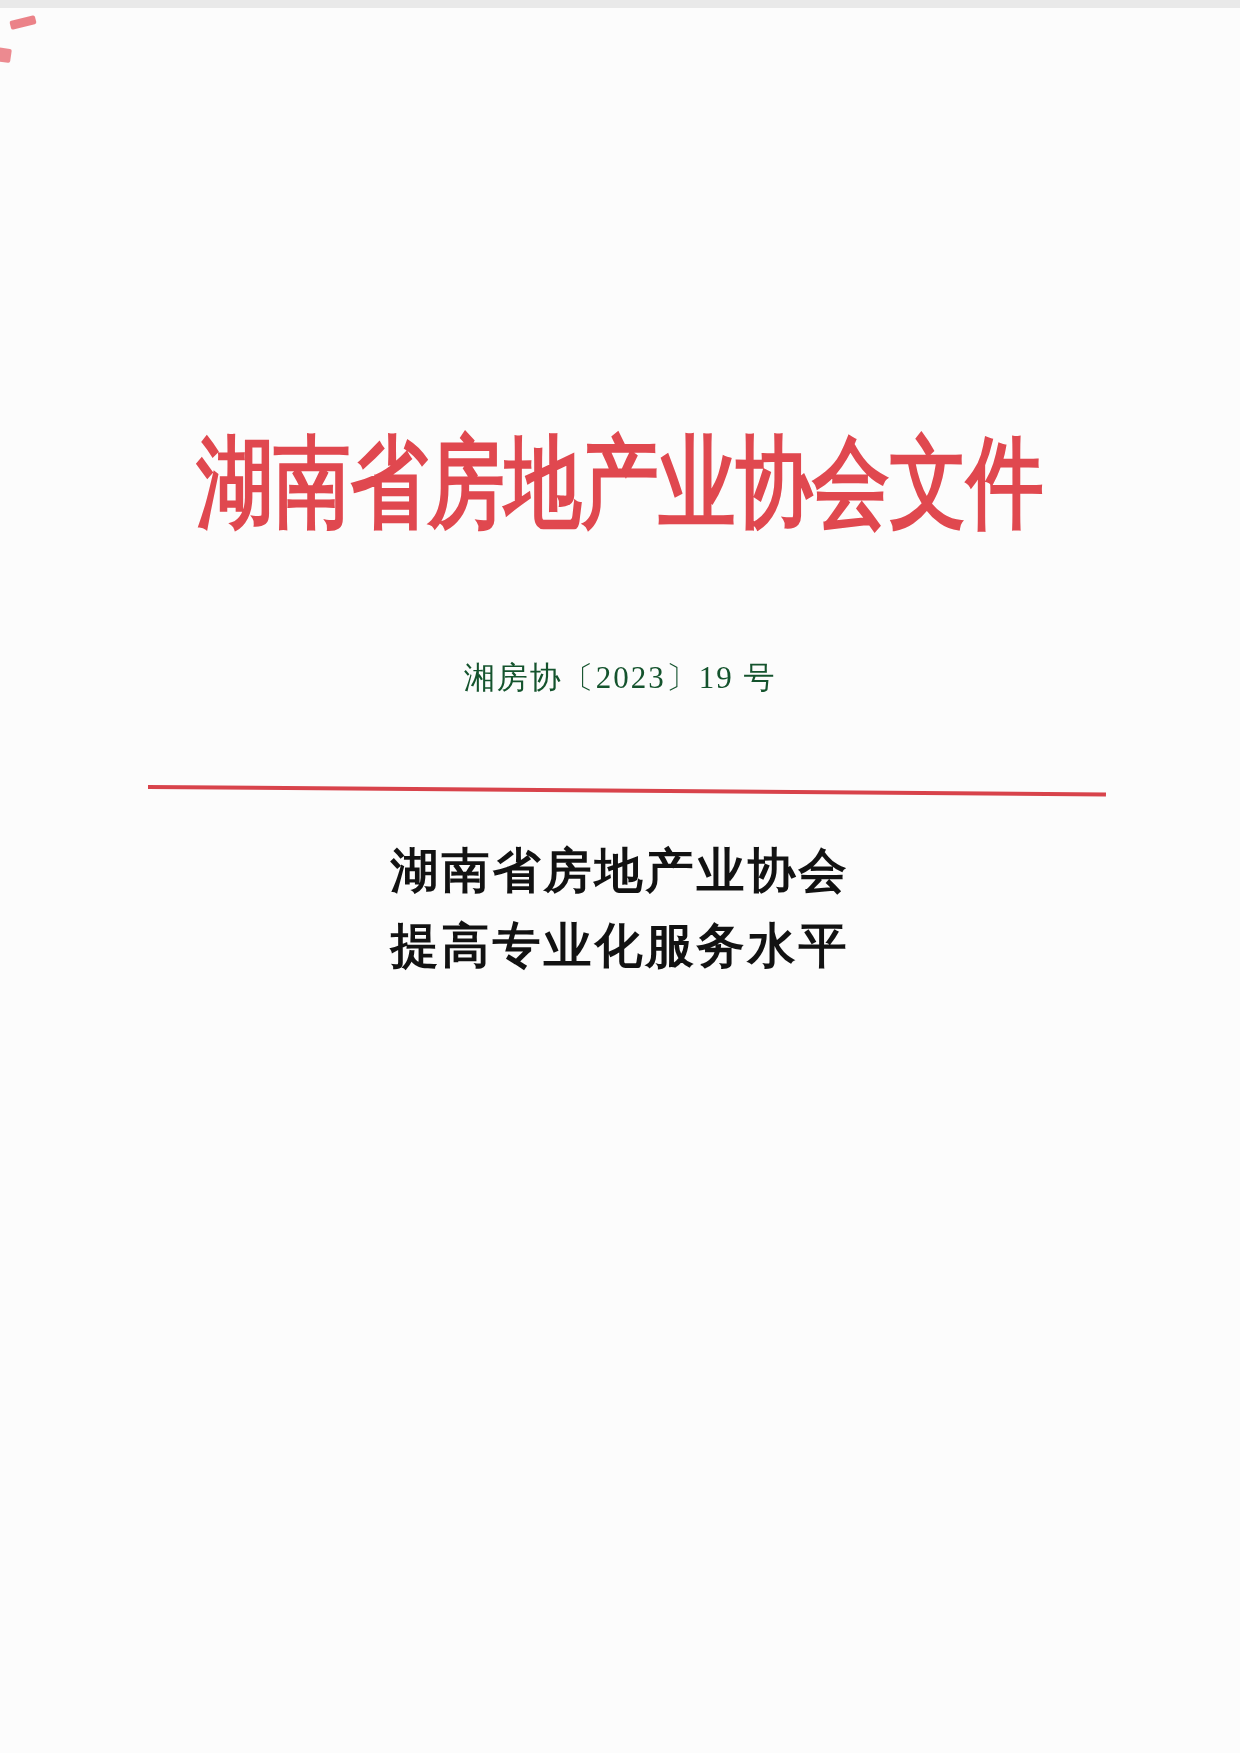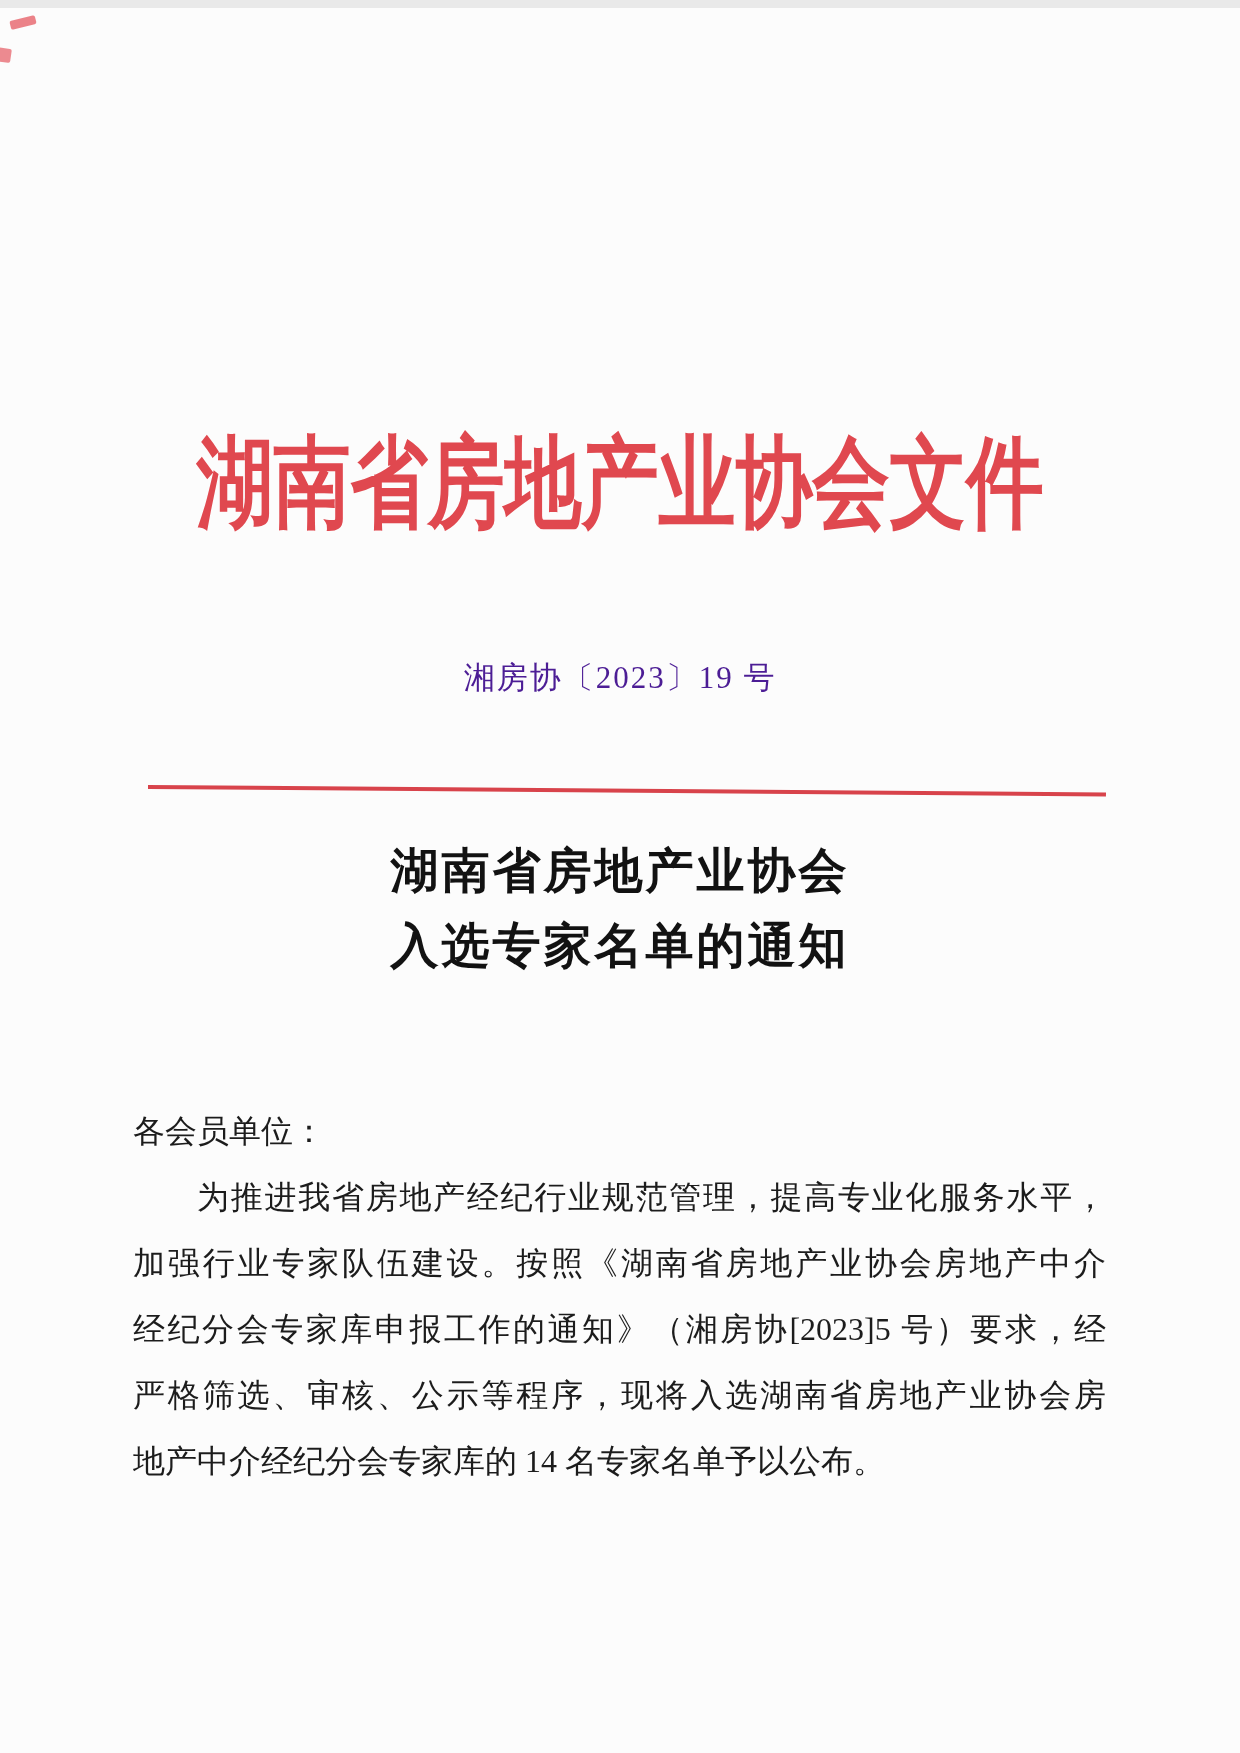--- a/index.html
+++ b/index.html
@@ -53,21 +53,21 @@
   }
   
   .doc-number {
     position: absolute;
     left: 0; top: 648px;
     width: 100%;
     height: 44px;
     line-height: 44px;
     text-align: center;
     font-size: 31px;
-    color: #4c1d95;
+    color: #14532d;
     letter-spacing: 2px;
   }
   
   .red-divider {
     position: absolute;
     left: 148px; top: 777px;
     width: 958px;
     height: 4px;
     background: #d8434b;
     transform: rotate(0.45deg);
@@ -122,25 +122,17 @@
   <div class="speck speck-2"></div>
 
   <div class="letterhead">湖南省房地产业协会文件</div>
 
   <div class="doc-number">湘房协〔2023〕19 号</div>
 
   <div class="red-divider"></div>
 
   <div class="notice-title">
     <div class="t-line">湖南省房地产业协会</div>
-    <div class="t-line">入选专家名单的通知</div>
+    <div class="t-line">提高专业化服务水平</div>
   </div>
 
-  <div class="body-text">
-    <div class="b-line">各会员单位：</div>
-    <div class="b-line justified indent">为推进我省房地产经纪行业规范管理，提高专业化服务水平，</div>
-    <div class="b-line justified">加强行业专家队伍建设。按照《湖南省房地产业协会房地产中介</div>
-    <div class="b-line justified">经纪分会专家库申报工作的通知》（湘房协[2023]5 号）要求，经</div>
-    <div class="b-line justified">严格筛选、审核、公示等程序，现将入选湖南省房地产业协会房</div>
-    <div class="b-line">地产中介经纪分会专家库的 14 名专家名单予以公布。</div>
-  </div>
 
 </div>
 
 </body></html>

